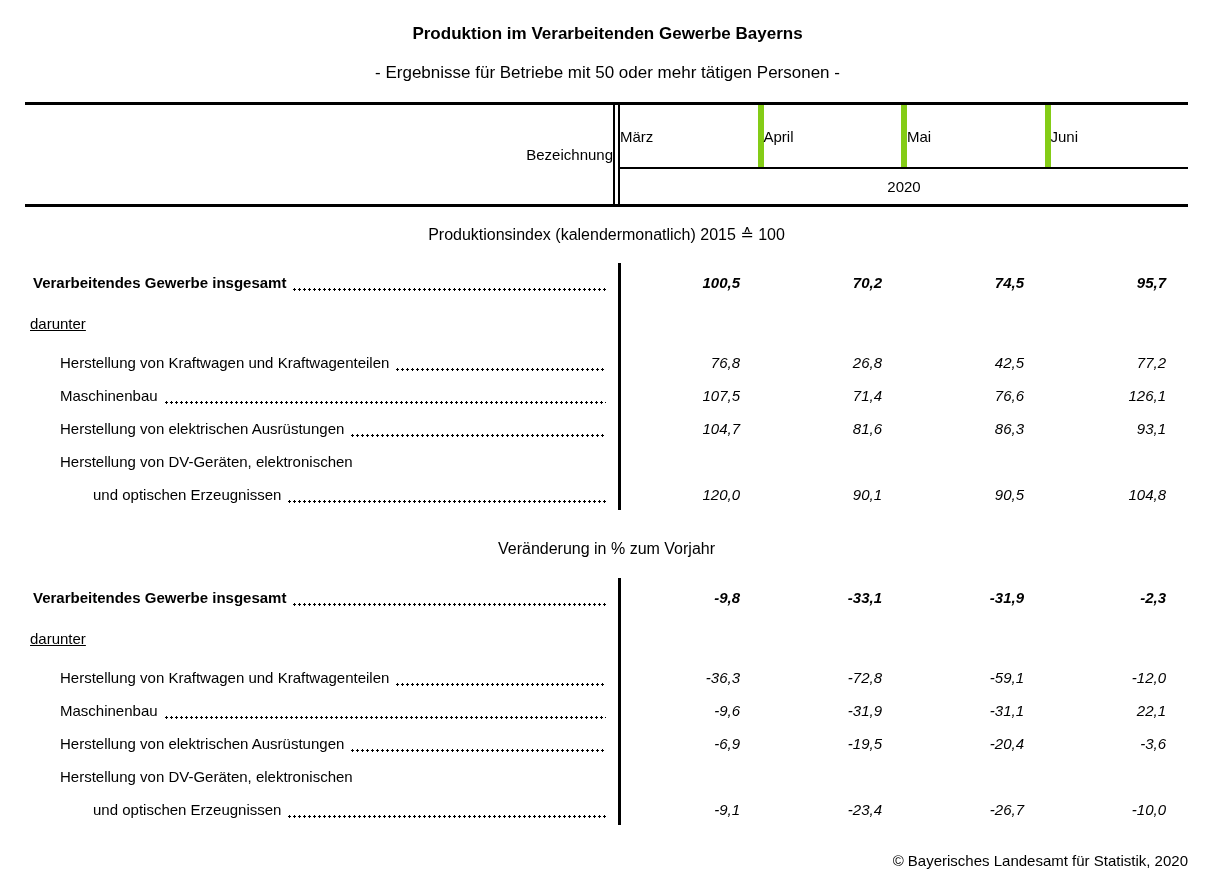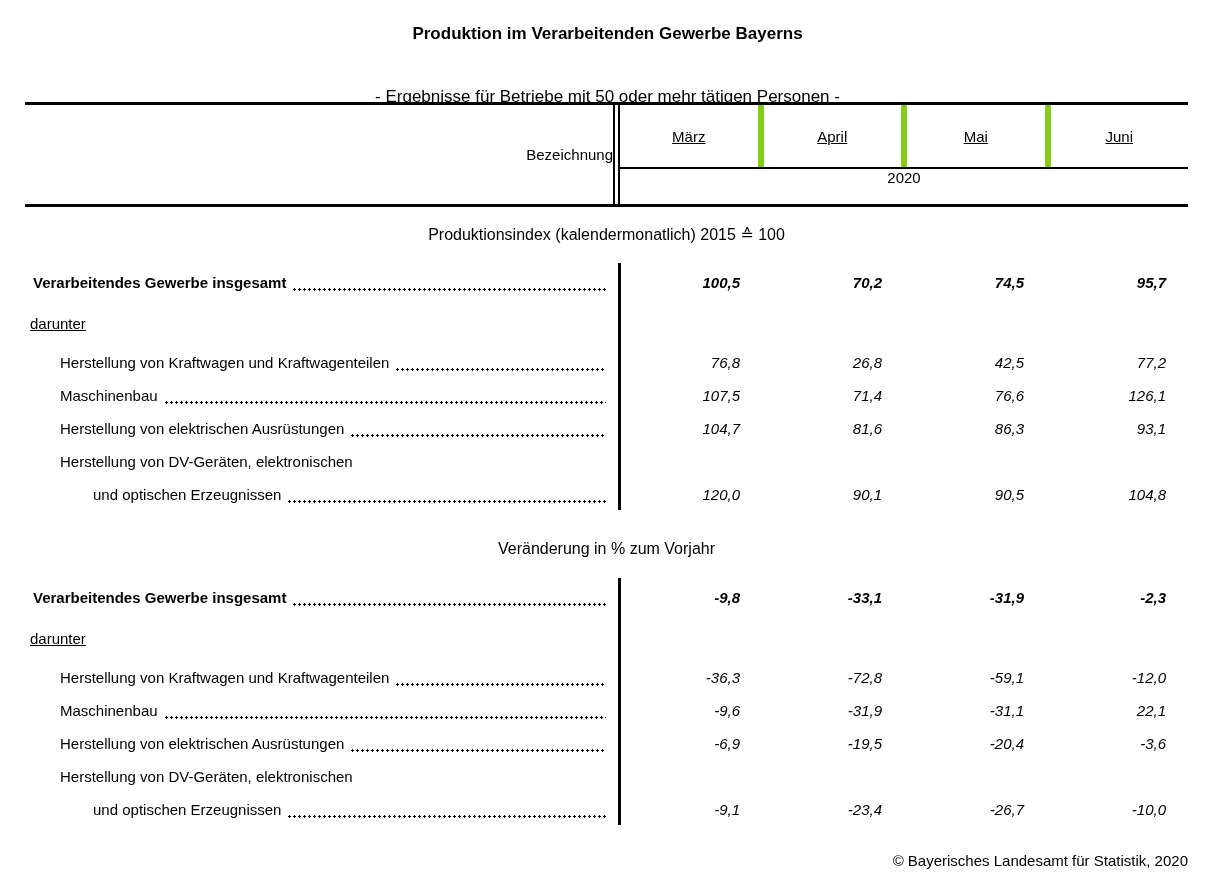--- a/index.html
+++ b/index.html
@@ -13,45 +13,45 @@
     font-size: 15px;
     overflow: hidden;
     border-radius: 25px;
   }
   .title {
     position: absolute; top: 24px; left: 0; width: 100%;
     text-align: center; font-size: 17px; font-weight: bold;
   }
   .subtitle {
     position: absolute; top: 63px; left: 0; width: 100%;
-    text-align: center; font-size: 17px; margin-top: 24px;
+    text-align: center; font-size: 17px;
   }
 
   
   .hdr {
     position: absolute; top: 102px; left: 25px; width: 1163px; height: 105px;
     border-top: 3px solid #000; border-bottom: 3px solid #000;
     box-sizing: border-box;
     display: flex;
   }
   .hdr-left {
     width: 588px; border-right: 2px solid #000;
     display: flex; align-items: center; justify-content: flex-end;
   }
   .hdr-gap { width: 3px; }
   .hdr-right {
     flex: 1; border-left: 2px solid #000;
     display: flex; flex-direction: column;
   }
   .months { height: 62px; display: flex; border-bottom: 2px solid #000; }
   .month-cell {
-    flex: 1; display: flex; align-items: center; justify-content: center; text-decoration: underline;
+    flex: 1; display: flex; align-items: center; 
   }
   .month-cell + .month-cell { border-left: 6px solid #84cc16; }
-  .year-row { flex: 1; display: flex; justify-content: center; }
+  .year-row { flex: 1; display: flex; align-items: center; justify-content: center; }
 
   
   .sec-heading {
     position: absolute; left: 25px; width: 1163px;
     display: flex; align-items: center; justify-content: center;
     font-size: 16px;
   }
   .sec-heading.s1 { top: 205px; height: 58px; }
   .sec-heading.s2 { top: 510px; height: 68px; padding-top: 10px; box-sizing: border-box; }
 

